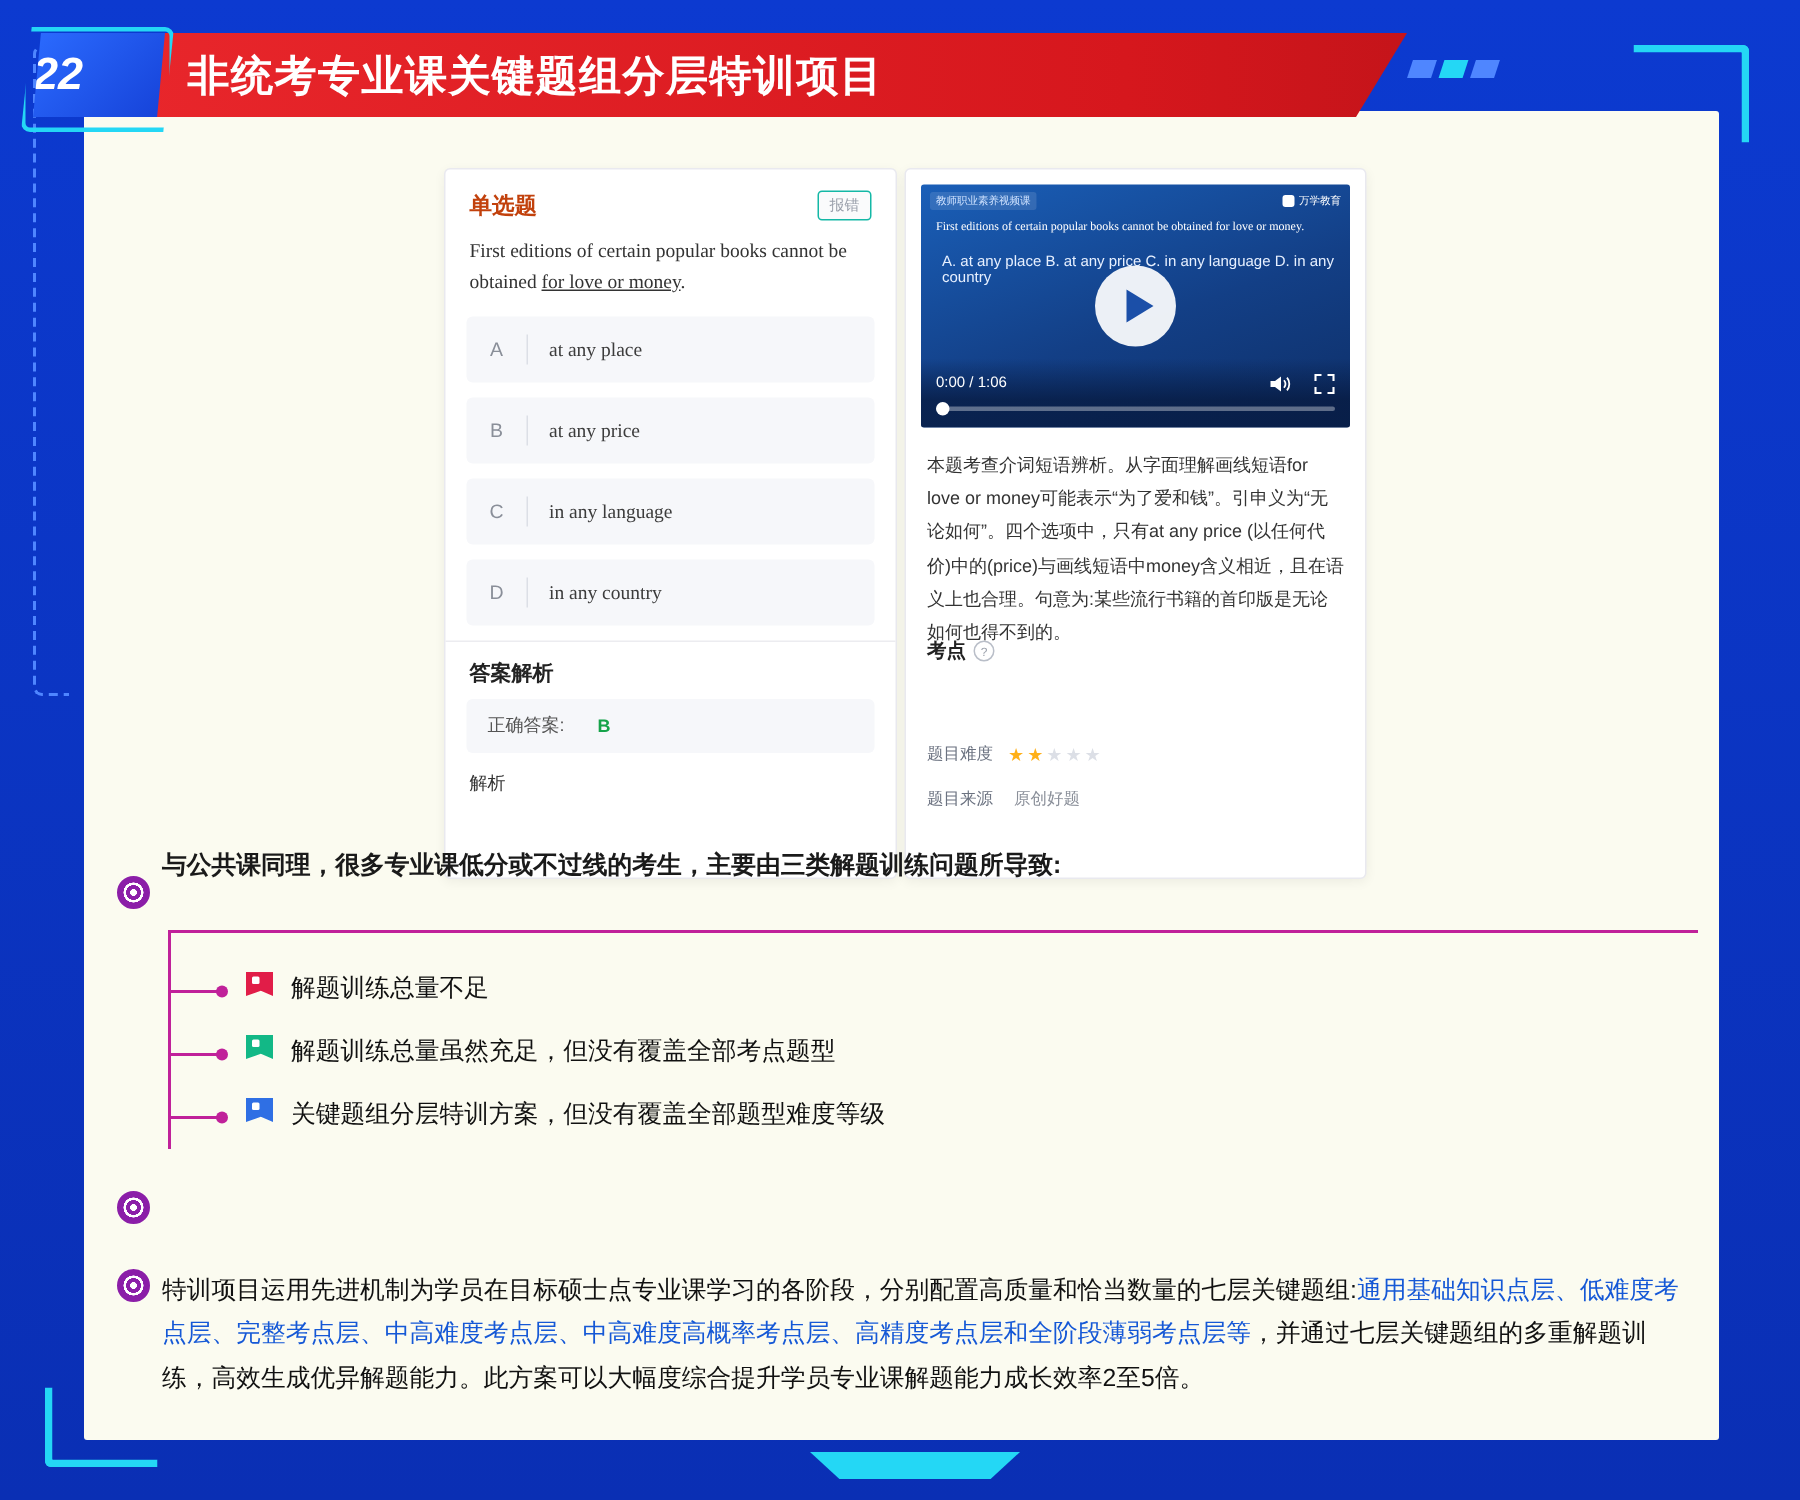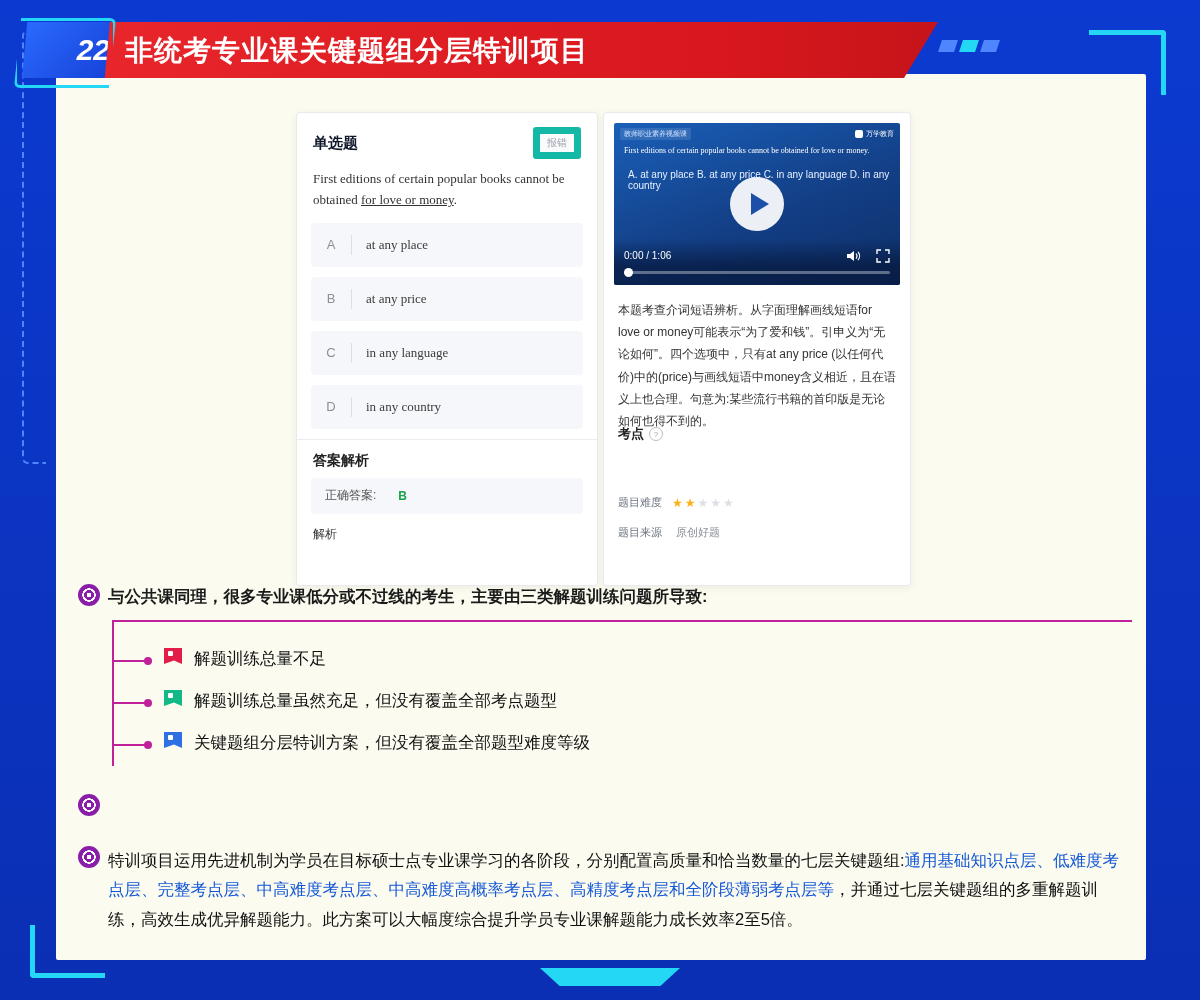--- a/index.html
+++ b/index.html
@@ -55,21 +55,21 @@
   }
   .banner-title{
     position:absolute;left:125px;top:32px;
     font-size:28px;font-weight:bold;color:#ffffff;letter-spacing:1px;
     font-family:"DejaVu Sans","Liberation Sans",sans-serif;
   }
   .badge{
     position:absolute;left:22px;top:22px;width:88px;height:56px;
     background:linear-gradient(135deg,#2b6bff 0%,#1642d8 100%);
     clip-path:polygon(6% 0,100% 0,94% 100%,0% 100%);
-    display:flex;align-items:center;justify-content:flex-end;
+    display:flex;align-items:center;justify-content:flex-start;
     box-shadow:0 4px 10px rgba(0,0,0,.22);
   }
   .badge span{color:#fff;font-size:30px;font-weight:bold;font-style:italic;}
   .badge-ring{
     position:absolute;left:14px;top:18px;width:96px;height:64px;
     border:3px solid #24d7f5;border-radius:6px;
     clip-path:polygon(7% 0,100% 0,93% 100%,0% 100%);
   }
   .banner-tail{
     position:absolute;left:940px;top:40px;display:flex;gap:5px;
@@ -77,23 +77,23 @@
   .banner-tail i{display:block;width:16px;height:12px;background:#4f86ff;transform:skewX(-18deg);}
   .banner-tail i.lit{background:#24d7f5;}
 
   
   .quiz{
     position:absolute;left:240px;top:38px;width:300px;height:472px;
     background:#ffffff;border:1px solid #e9e9ef;border-radius:4px;
     box-shadow:0 2px 8px rgba(0,0,0,.06);
   }
   .quiz-head{display:flex;align-items:center;justify-content:space-between;padding:14px 16px 8px;}
-  .quiz-head .t{font-size:15px;font-weight:bold;color:#0f172a;}
+  .quiz-head .t{font-size:15px;font-weight:bold;color:#c2410c;}
   .report-btn{
-    font-size:10px;color:#9aa0ab;border:7px solid #14b8a6;border-radius:3px;
+    font-size:10px;color:#9aa0ab;border:1px solid #14b8a6;border-radius:3px;
     padding:2px 7px;background:#fafbfc;
   }
   .stem{
     padding:2px 16px 12px;font-size:13px;color:#333;line-height:1.6;
     font-family:"Liberation Serif","DejaVu Serif",serif;
   }
   .stem u{text-decoration:underline;}
   .opt{
     margin:0 14px 10px;height:44px;background:#f6f7fa;border-radius:4px;
     display:flex;align-items:center;font-size:13px;color:#3c3c3c;
@@ -328,21 +328,21 @@
           <span class="star">★</span>
         </span>
       </div>
       <div class="meta2">
         <span>题目来源</span>
         <span class="v">原创好题</span>
       </div>
     </div>
 
     <div class="ic" style="left:22px;top:510px;"></div>
-    <div class="lead" style="left:52px;top:512px;width:1010px;">与公共课同理，很多专业课低分或不过线的考生，主要由三类解题训练问题所导致:</div>
+    <div class="lead" style="left:52px;top:492px;width:1010px;">与公共课同理，很多专业课低分或不过线的考生，主要由三类解题训练问题所导致:</div>
 
     <div class="tree" style="left:56px;top:546px;">
       <div class="tree-top"></div>
       <div class="tree-stem"></div>
 
       <div class="branch" style="top:40px;">
           <span class="tip"></span>
         </div>
       <div class="branch" style="top:82px;">
           <span class="tip"></span>

